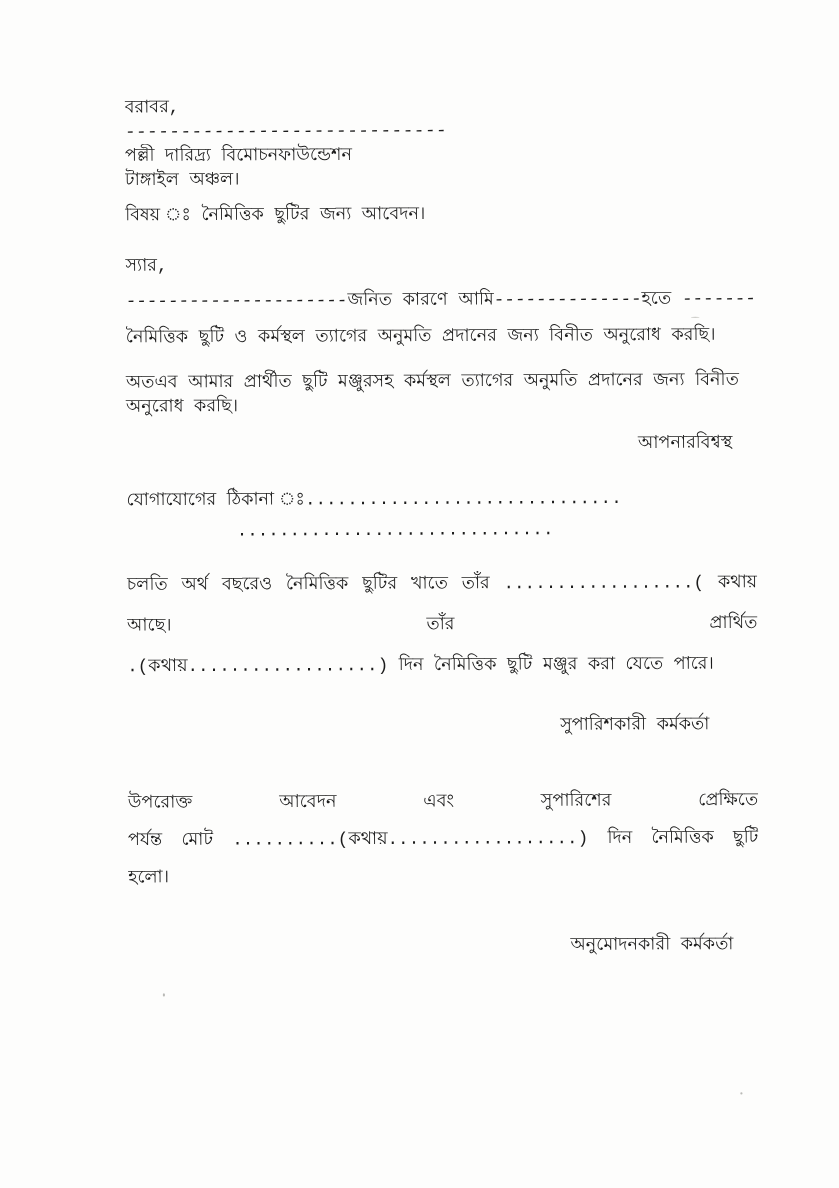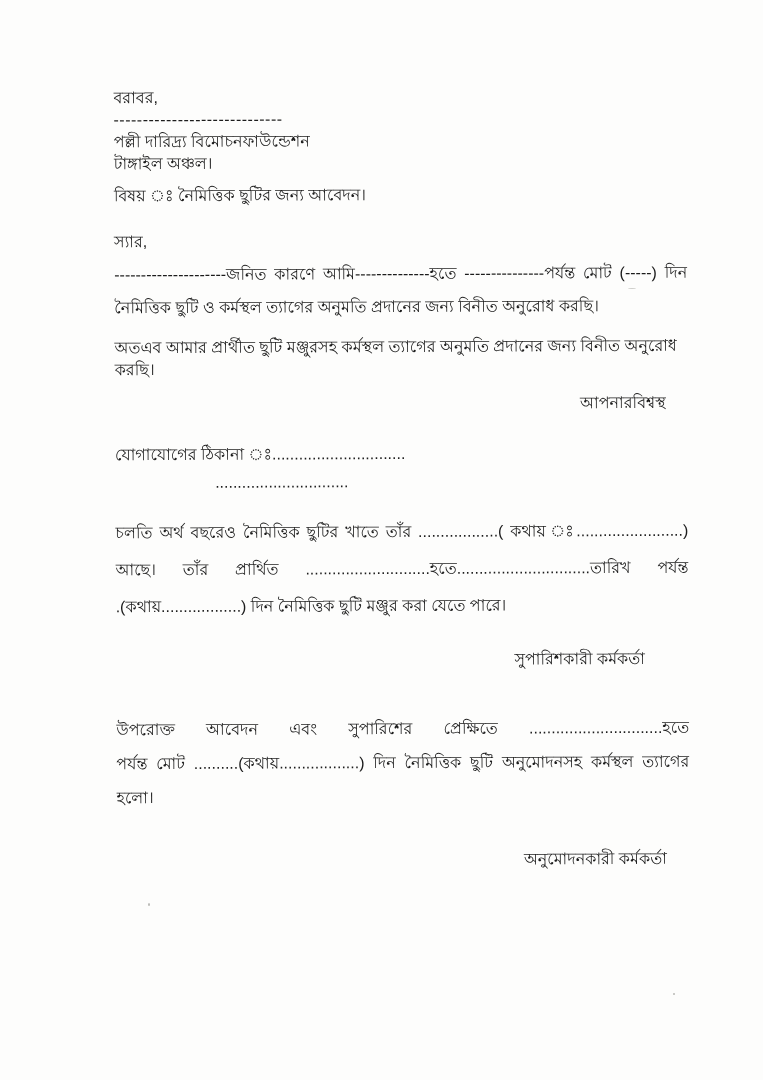--- a/index.html
+++ b/index.html
@@ -6,21 +6,21 @@
     margin: 0;
     padding: 0;
     background: #ffffff;
   }
   .page {
     position: relative;
     width: 763px;
     height: 1080px;
     background: #fdfdfc;
     overflow: hidden;
-    font-family: Liberation Sans, sans-serif;
+    font-family: Liberation Mono, monospace;
     color: #1c1c1c;
   }
   .content {
     position: absolute;
     left: 113px;
     top: 0;
     width: 573px;
     height: 1080px;
     transform: rotate(-0.25deg);
     transform-origin: 50% 0;

